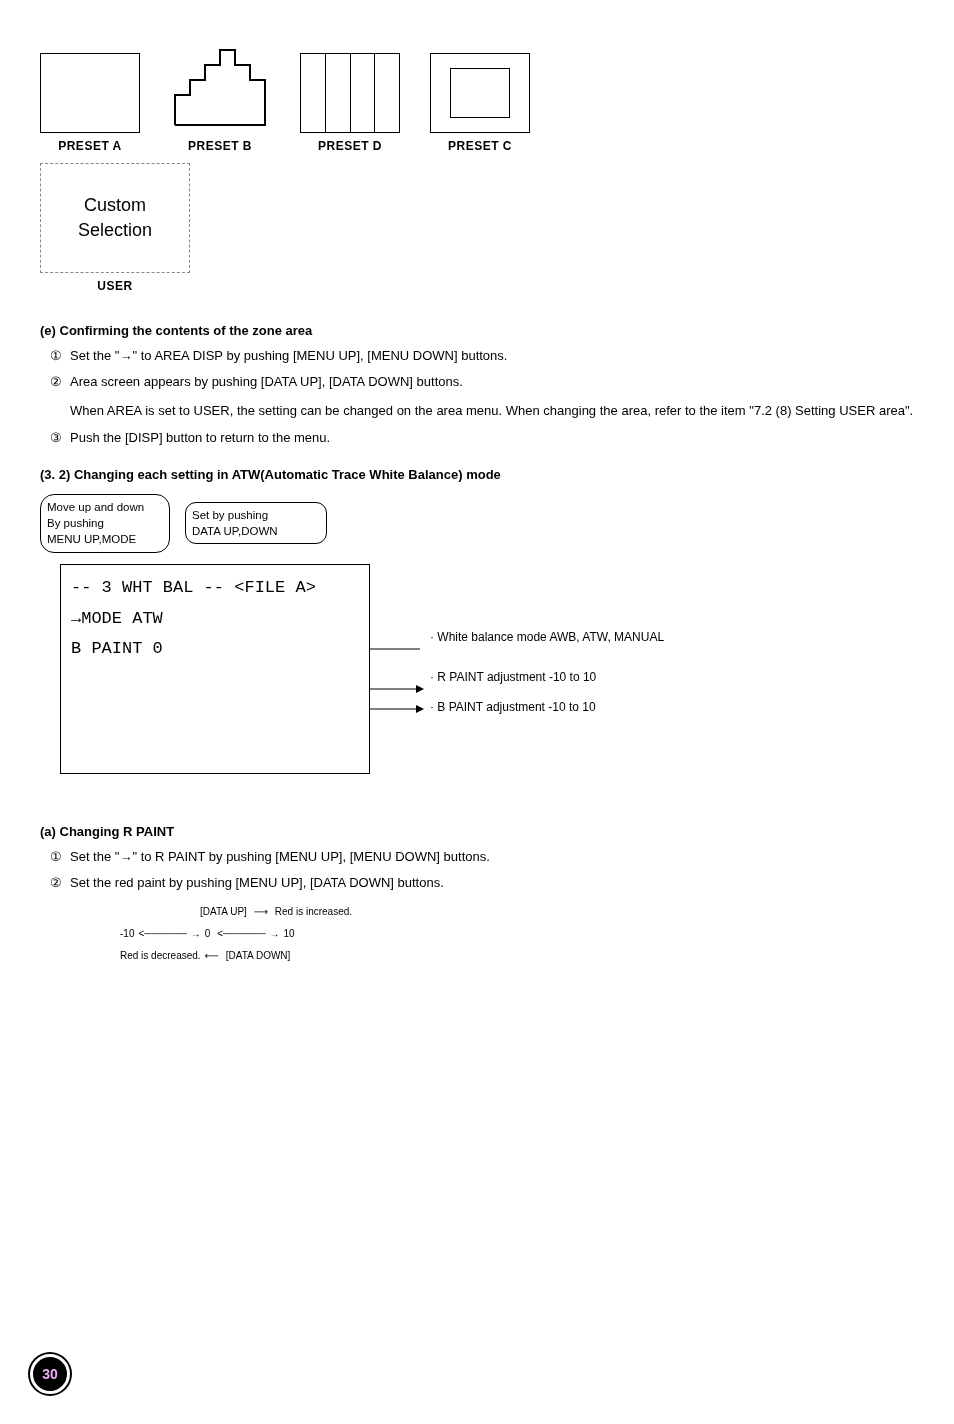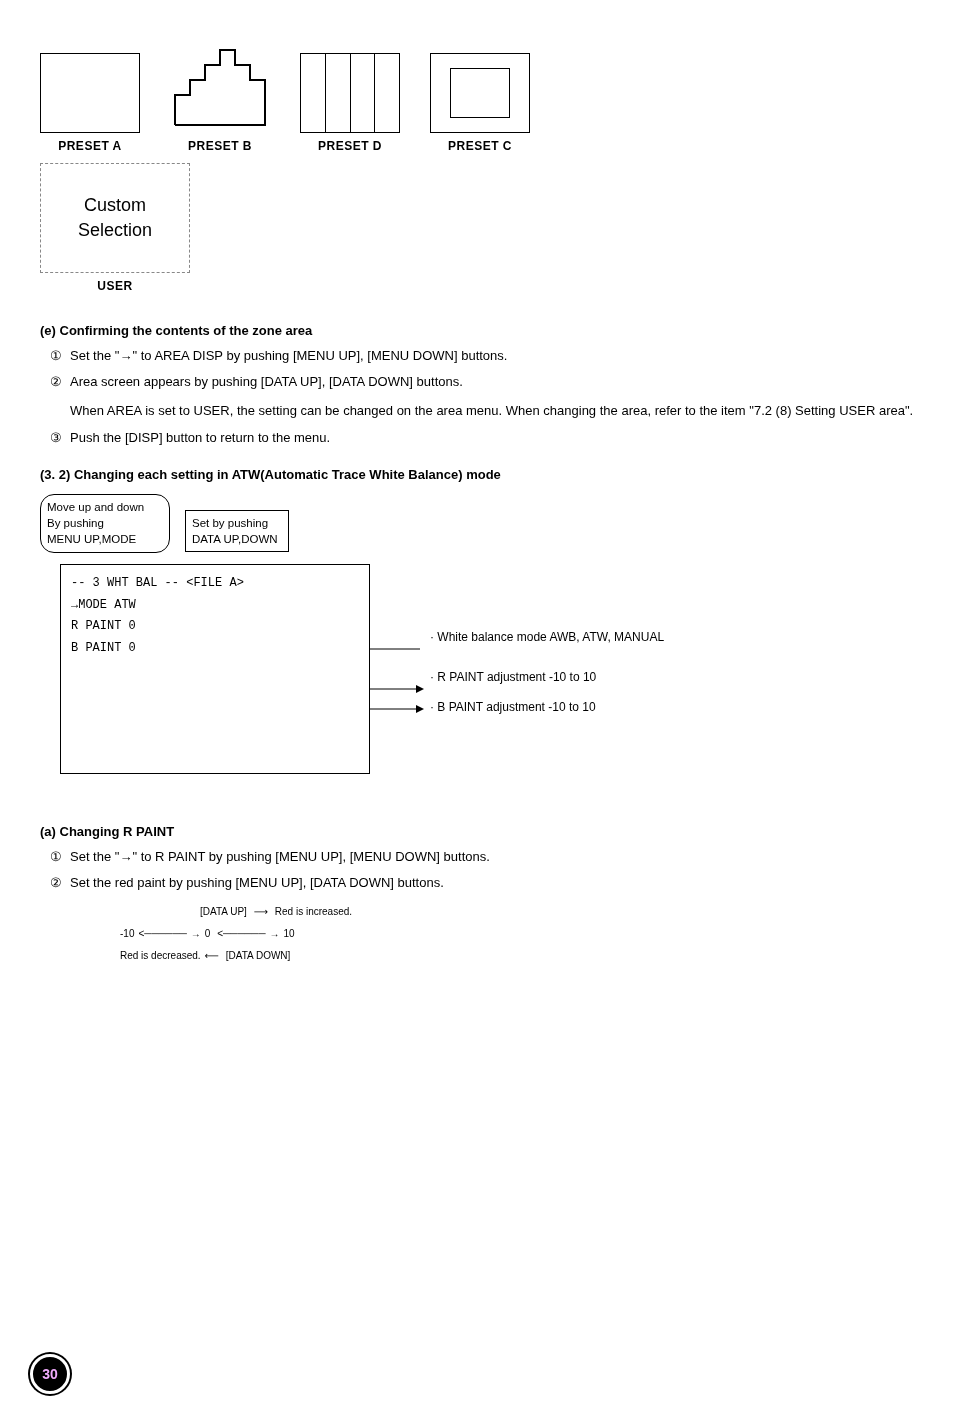--- a/index.html
+++ b/index.html
@@ -158,21 +158,21 @@
 
     
     .menu-screen {
       position: absolute;
       left: 20px;
       top: 70px;
       width: 310px;
       height: 210px;
       border: 1.5px solid #000;
       font-family: 'Courier New', monospace;
-      font-size: 12px;
+      font-size: 17px;
       padding: 8px 10px;
       background: #fff;
     }
     .menu-screen-line {
       line-height: 1.8;
     }
 
     
     .callout-box {
       position: absolute;
@@ -337,29 +337,28 @@
         </marker>
       </defs>
     </svg>
 
     <div class="callout-box" style="left:0px; top:0px; width:130px;border-radius:14px;">
       <div>Move up and down</div>
       <div>By pushing</div>
       <div>MENU UP,MODE</div>
     </div>
 
-    <div class="callout-box" style="left:145px; top:16px; width:104px;">
+    <div class="callout-box" style="left:145px; top:8px; width:142px;border-radius:11px;">
       <div>Set by pushing</div>
       <div>DATA UP,DOWN</div>
     </div>
 
     <div class="menu-screen">
       <div class="menu-screen-line">-- 3  WHT BAL --  &lt;FILE A&gt;</div>
       <div class="menu-screen-line">→MODE          ATW</div>
-      <div class="menu-screen-line">R PAINT         0</div>
       <div class="menu-screen-line">B PAINT         0</div>
     </div>
 
     <div class="annot-right" style="left:390px; top:135px;">
       <span>· White balance mode   AWB, ATW, MANUAL</span>
     </div>
     <div class="annot-right" style="left:390px; top:175px;">
       <span>· R PAINT adjustment   -10 to 10</span>
     </div>
     <div class="annot-right" style="left:390px; top:205px;">

